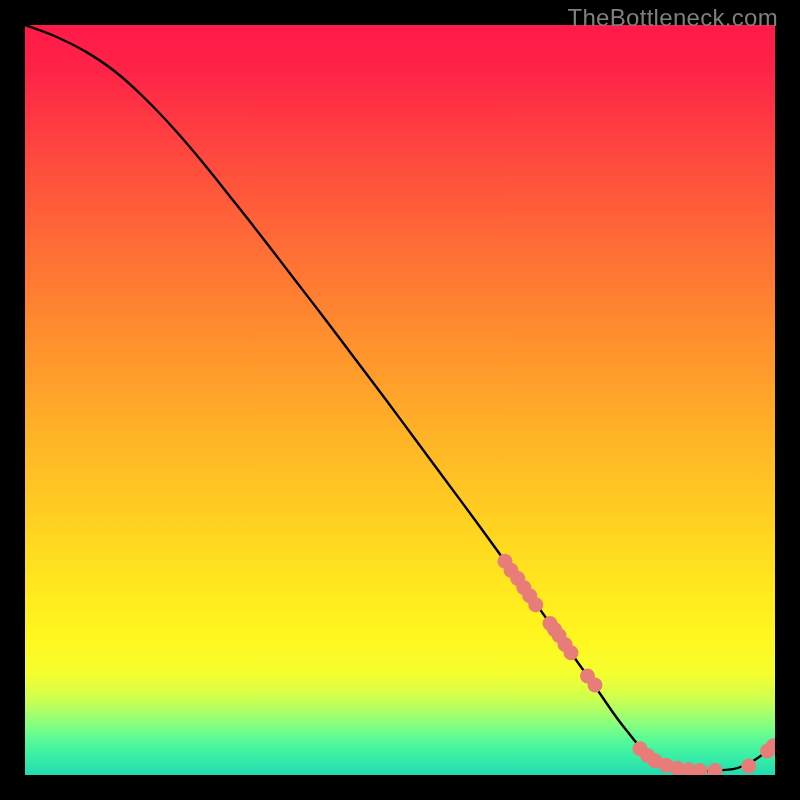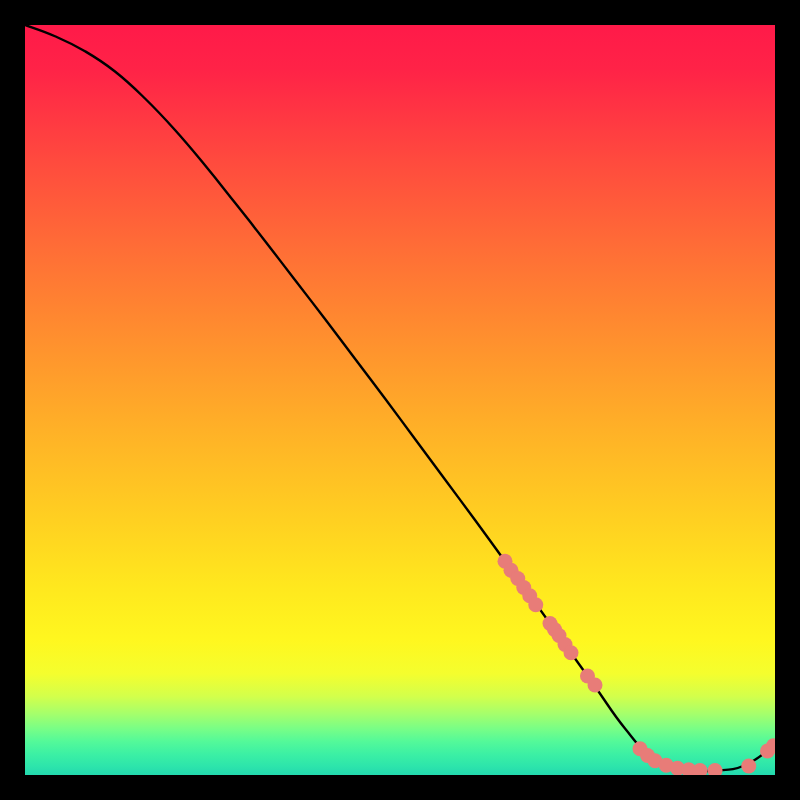--- a/index.html
+++ b/index.html
@@ -88,13 +88,14 @@
           <circle cx="652.50" cy="743.25" r="7.5" fill="#e87c78"></circle>
           <circle cx="663.75" cy="744.75" r="7.5" fill="#e87c78"></circle>
           <circle cx="675.00" cy="745.50" r="7.5" fill="#e87c78"></circle>
           <circle cx="690.00" cy="745.50" r="7.5" fill="#e87c78"></circle>
           <circle cx="723.75" cy="741.00" r="7.5" fill="#e87c78"></circle>
           <circle cx="742.50" cy="726.00" r="7.5" fill="#e87c78"></circle>
           <circle cx="748.50" cy="720.75" r="7.5" fill="#e87c78"></circle>
         </g>
       </svg>
   </div>
+  <div class="watermark">TheBottleneck.com</div>
 </div>
 
 </body></html>

